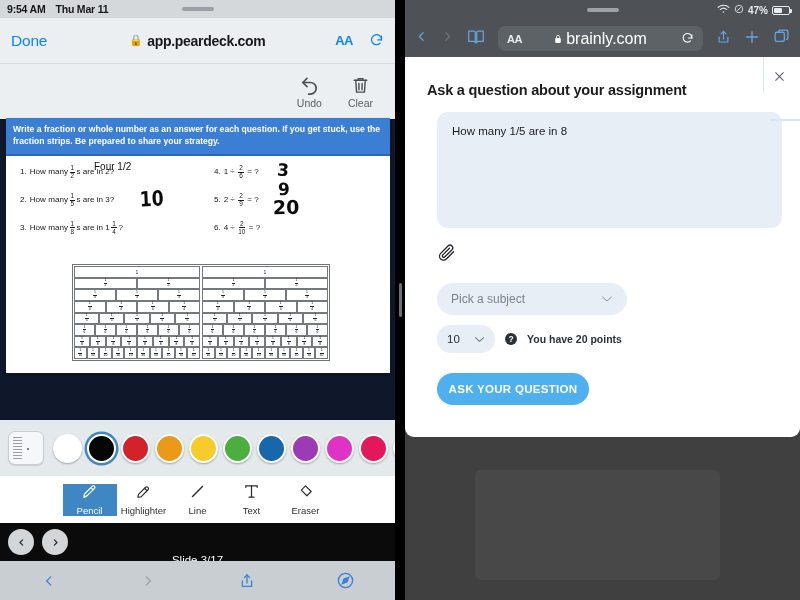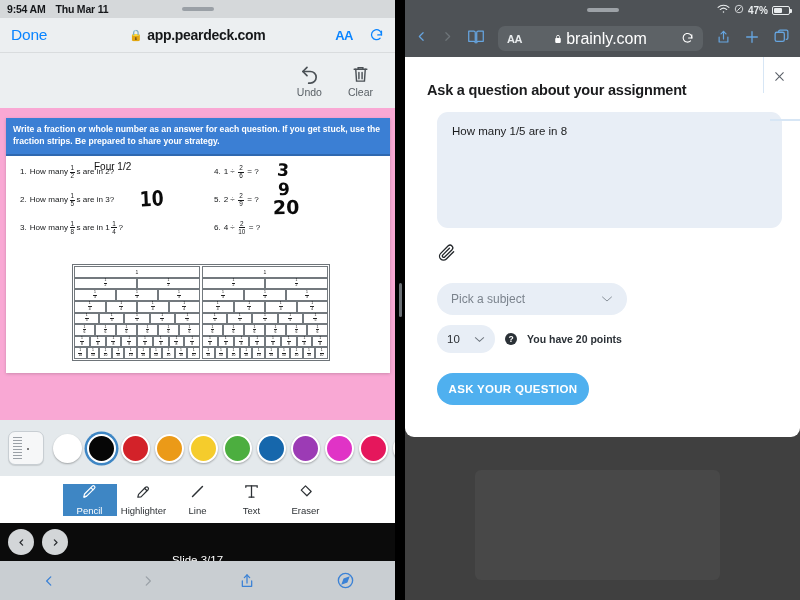--- a/index.html
+++ b/index.html
@@ -6,35 +6,35 @@
   html, body {
     width: 800px; height: 600px;
     font-family: "Liberation Sans", sans-serif;
     overflow: hidden; background: #000;
   }
   #screen { position: relative; width: 800px; height: 600px; }
 
   
   #left-pane {
     position: absolute; left: 0; top: 0; width: 395px; height: 600px;
-    background: #f9a8d4; overflow: hidden;
+    background: #0f172a; overflow: hidden;
   }
   .status-bar {
     height: 18px; background: #d5d8da; display: flex; align-items: center;
     padding: 0 7px; font-size: 10.5px; font-weight: bold; color: #15171a;
     position: relative;
   }
   .status-time { margin-right: 10px; letter-spacing: -0.2px; }
   .status-date { letter-spacing: -0.2px; font-weight: bold; }
   .status-grabber {
     position: absolute; left: 50%; transform: translateX(-50%);
     width: 32px; height: 4px; border-radius: 2px; background: #9aa0a6;
   }
   .browser-bar {
-    height: 35px; background: #eceff1; display: flex; align-items: center;
+    height: 46px; background: #eceff1; display: flex; align-items: center;
     padding: 0 11px; position: relative; border-bottom: 1px solid #d9dcde; text-align: right;
   }
   .done-btn { color: #0a84ff; font-size: 15.5px; letter-spacing: -0.2px; }
   .url-wrap {
     position: absolute; left: 0; right: 0; display: flex;
     align-items: center; justify-content: center; gap: 4px; pointer-events: none;
   }
   .url-text { font-size: 14px; font-weight: bold; color: #16181a; letter-spacing: -0.3px; }
   .lock-ico { font-size: 11px; color: #16181a; }
   .bar-right { margin-left: auto; display: flex; align-items: center; gap: 16px; }

